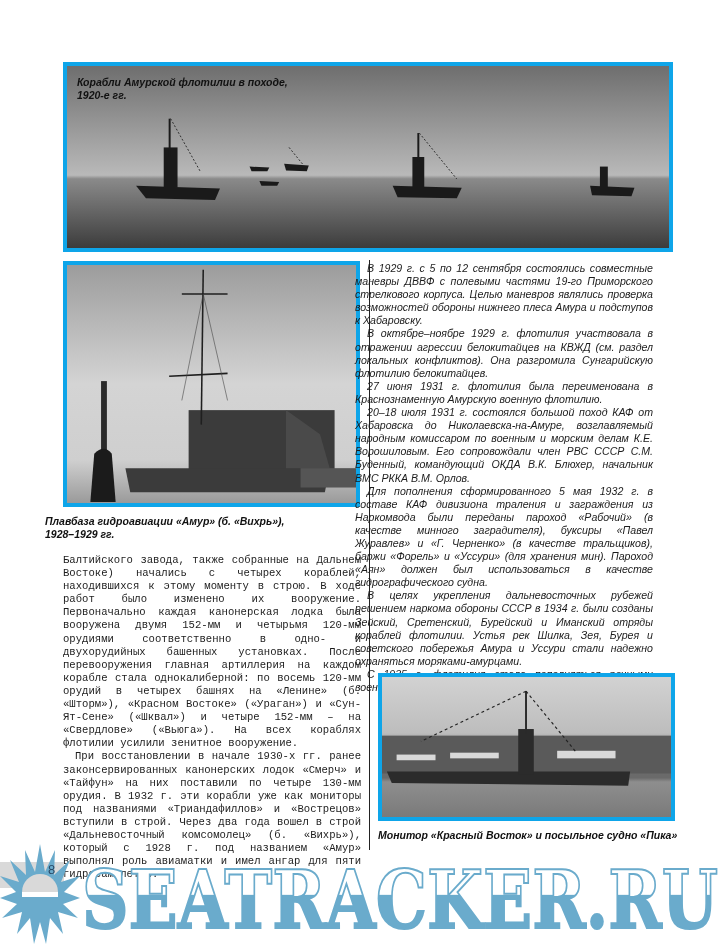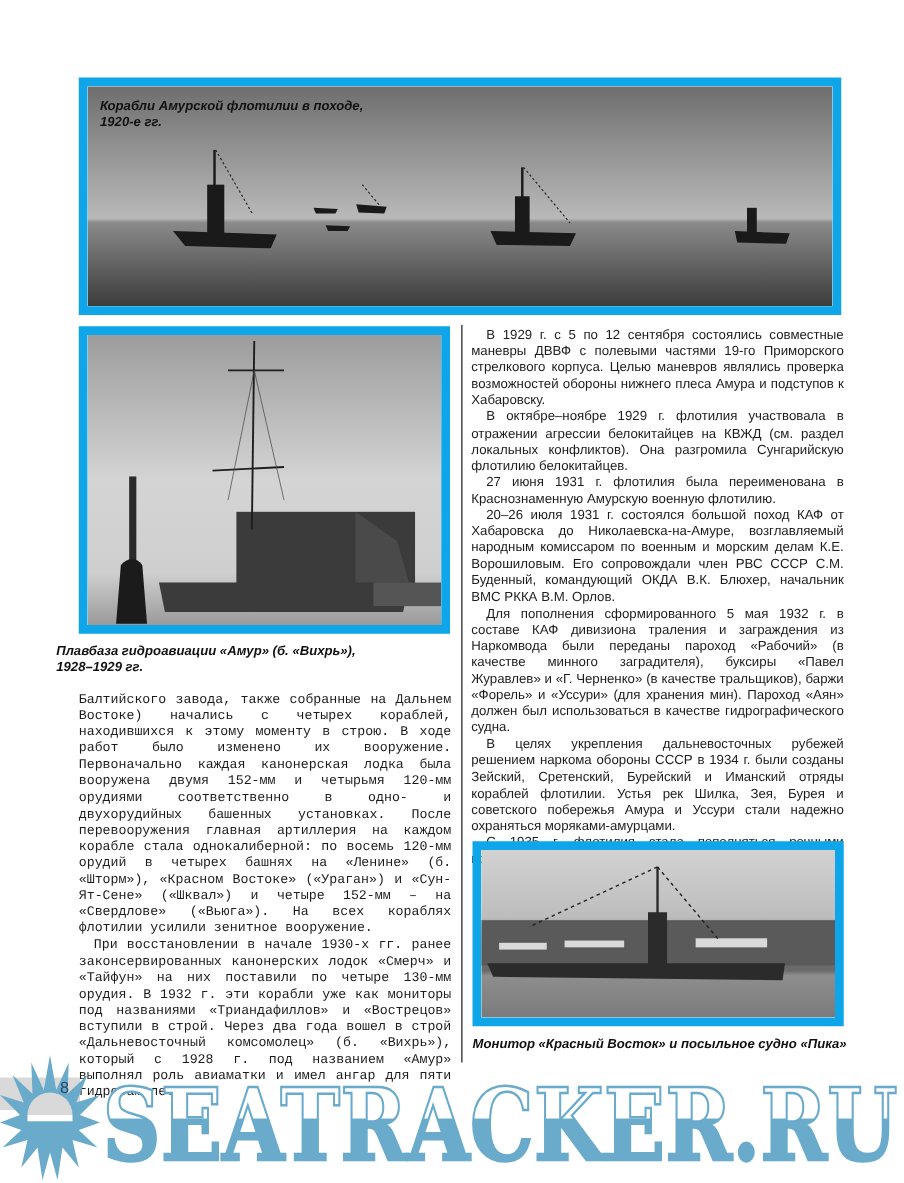--- a/index.html
+++ b/index.html
@@ -1,18 +1,18 @@
 <!DOCTYPE html>
 <html><head>
 <meta charset="utf-8">
 <style>
   html, body { margin:0; padding:0; background:#ffffff; }
   body { width:723px; height:946px; position:relative; overflow:hidden;
          font-family:"Liberation Sans", sans-serif; color:#1a1a1a; }
-  .photo { position:absolute; border:7px solid #0ea5e9; box-sizing:border-box; overflow:hidden; }
+  .photo { position:absolute; border:4px solid #0ea5e9; box-sizing:border-box; overflow:hidden; }
   .photo svg { display:block; width:100%; height:100%; }
   .caption { position:absolute; font-family:"Liberation Sans", sans-serif; font-weight:bold;
              font-style:italic; font-size:10.5px; line-height:13px; color:#111; }
   .col { position:absolute; font-size:10.6px; line-height:13.1px; text-align:justify; color:#1c1c1c; }
   .col p { margin:0; text-indent:12px; }
   .col p.noindent { text-indent:0; }
   #divider { position:absolute; left:369px; top:260px; width:1px; height:590px; background:#222; }
   #page-number-band { position:absolute; left:0; top:862px; width:64px; height:26px; background:#d9d9d9; }
   #page-number { position:absolute; left:48px; top:862px; font-size:13px; color:#2a4a66; }
   #logo-sun { position:absolute; left:0; top:842px; width:80px; height:104px; }
@@ -93,25 +93,25 @@
   <div>1928–1929 гг.</div>
 </div>
 
 <div class="col" style="left:63px; top:554px; width:298px;font-family:Liberation Mono, monospace;">
   <p class="noindent">Балтийского завода, также собранные на Дальнем Востоке) начались с четырех кораблей, находившихся к этому моменту в строю. В ходе работ было изменено их вооружение. Первоначально каждая канонерская лодка была вооружена двумя 152-мм и четырьмя 120-мм орудиями соответственно в одно- и двухорудийных башенных установках. После перевооружения главная артиллерия на каждом корабле стала однокалиберной: по восемь 120-мм орудий в четырех башнях на «Ленине» (б. «Шторм»), «Красном Востоке» («Ураган») и «Сун-Ят-Сене» («Шквал») и четыре 152-мм – на «Свердлове» («Вьюга»). На всех кораблях флотилии усилили зенитное вооружение.</p>
   <p>При восстановлении в начале 1930-х гг. ранее законсервированных канонерских лодок «Смерч» и «Тайфун» на них поставили по четыре 130-мм орудия. В 1932 г. эти корабли уже как мониторы под названиями «Триандафиллов» и «Вострецов» вступили в строй. Через два года вошел в строй «Дальневосточный комсомолец» (б. «Вихрь»), который с 1928 г. под названием «Амур» выполнял роль авиаматки и имел ангар для пяти гидросамолетов.</p>
 </div>
 
 <div id="divider"></div>
 
-<div class="col" style="left:377px; top:262px; width:298px;">
+<div class="col" style="left:355px; top:262px; width:298px;font-style:italic;">
   <p>В 1929 г. с 5 по 12 сентября состоялись совместные маневры ДВВФ с полевыми частями 19-го Приморского стрелкового корпуса. Целью маневров являлись проверка возможностей обороны нижнего плеса Амура и подступов к Хабаровску.</p>
   <p>В октябре–ноябре 1929 г. флотилия участвовала в отражении агрессии белокитайцев на КВЖД (см. раздел локальных конфликтов). Она разгромила Сунгарийскую флотилию белокитайцев.</p>
   <p>27 июня 1931 г. флотилия была переименована в Краснознаменную Амурскую военную флотилию.</p>
-  <p>20–26 июля 1931 г. состоялся большой поход КАФ от Хабаровска до Николаевска-на-Амуре, возглавляемый народным комиссаром по военным и морским делам К.Е. Ворошиловым. Его сопровождали член РВС СССР С.М. Буденный, командующий ОКДА В.К. Блюхер, начальник ВМС РККА В.М. Орлов.</p>
+  <p>20–18 июля 1931 г. состоялся большой поход КАФ от Хабаровска до Николаевска-на-Амуре, возглавляемый народным комиссаром по военным и морским делам К.Е. Ворошиловым. Его сопровождали член РВС СССР С.М. Буденный, командующий ОКДА В.К. Блюхер, начальник ВМС РККА В.М. Орлов.</p>
   <p>Для пополнения сформированного 5 мая 1932 г. в составе КАФ дивизиона траления и заграждения из Наркомвода были переданы пароход «Рабочий» (в качестве минного заградителя), буксиры «Павел Журавлев» и «Г. Черненко» (в качестве тральщиков), баржи «Форель» и «Уссури» (для хранения мин). Пароход «Аян» должен был использоваться в качестве гидрографического судна.</p>
   <p>В целях укрепления дальневосточных рубежей решением наркома обороны СССР в 1934 г. были созданы Зейский, Сретенский, Бурейский и Иманский отряды кораблей флотилии. Устья рек Шилка, Зея, Бурея и советского побережья Амура и Уссури стали надежно охраняться моряками-амурцами.</p>
   <p>С 1935 г. флотилия стала пополняться речными военными кораблями новой постройки.</p>
 </div>
 
 <div class="photo" style="left:378px; top:673px; width:297px; height:148px;">
   <svg viewBox="0 0 297 148" preserveAspectRatio="none">
     <defs>
       <linearGradient id="skyRight" x1="0" y1="0" x2="0" y2="1">
         <stop offset="0" stop-color="#d2d2d2"></stop>

